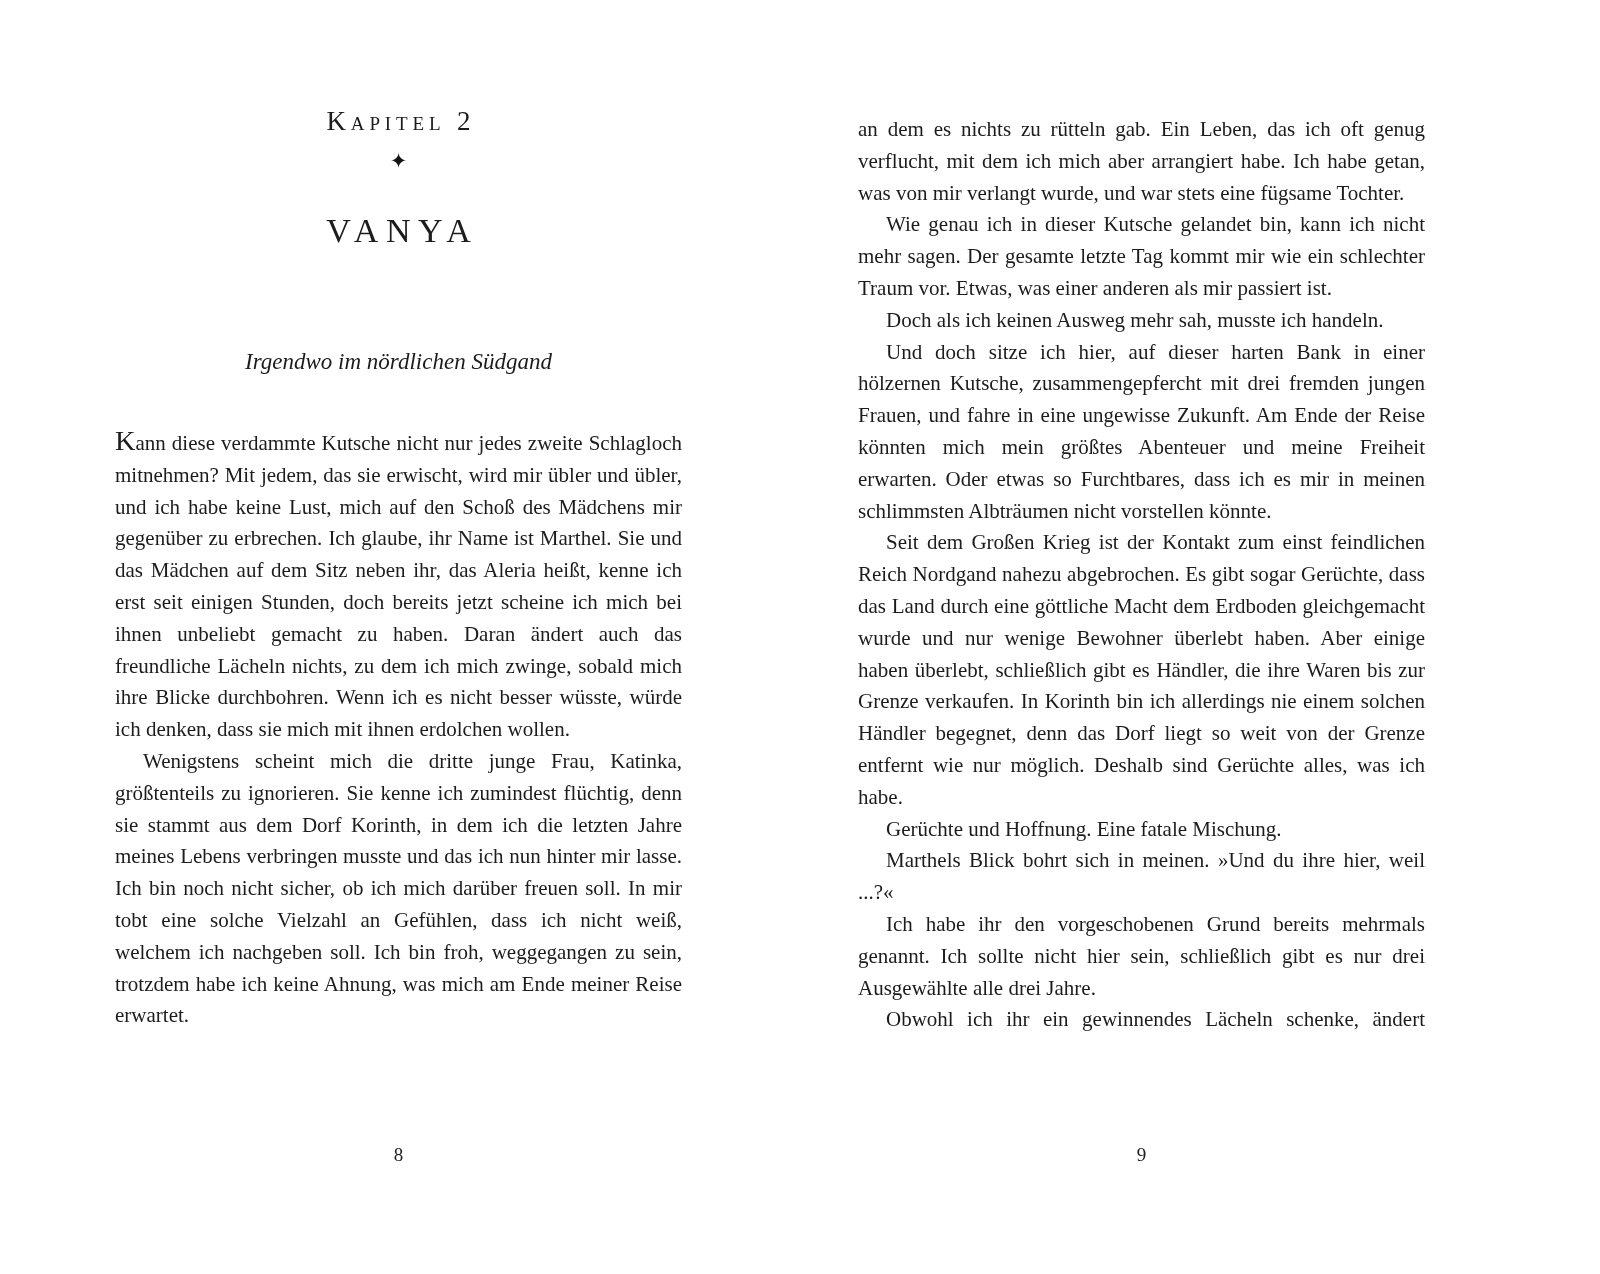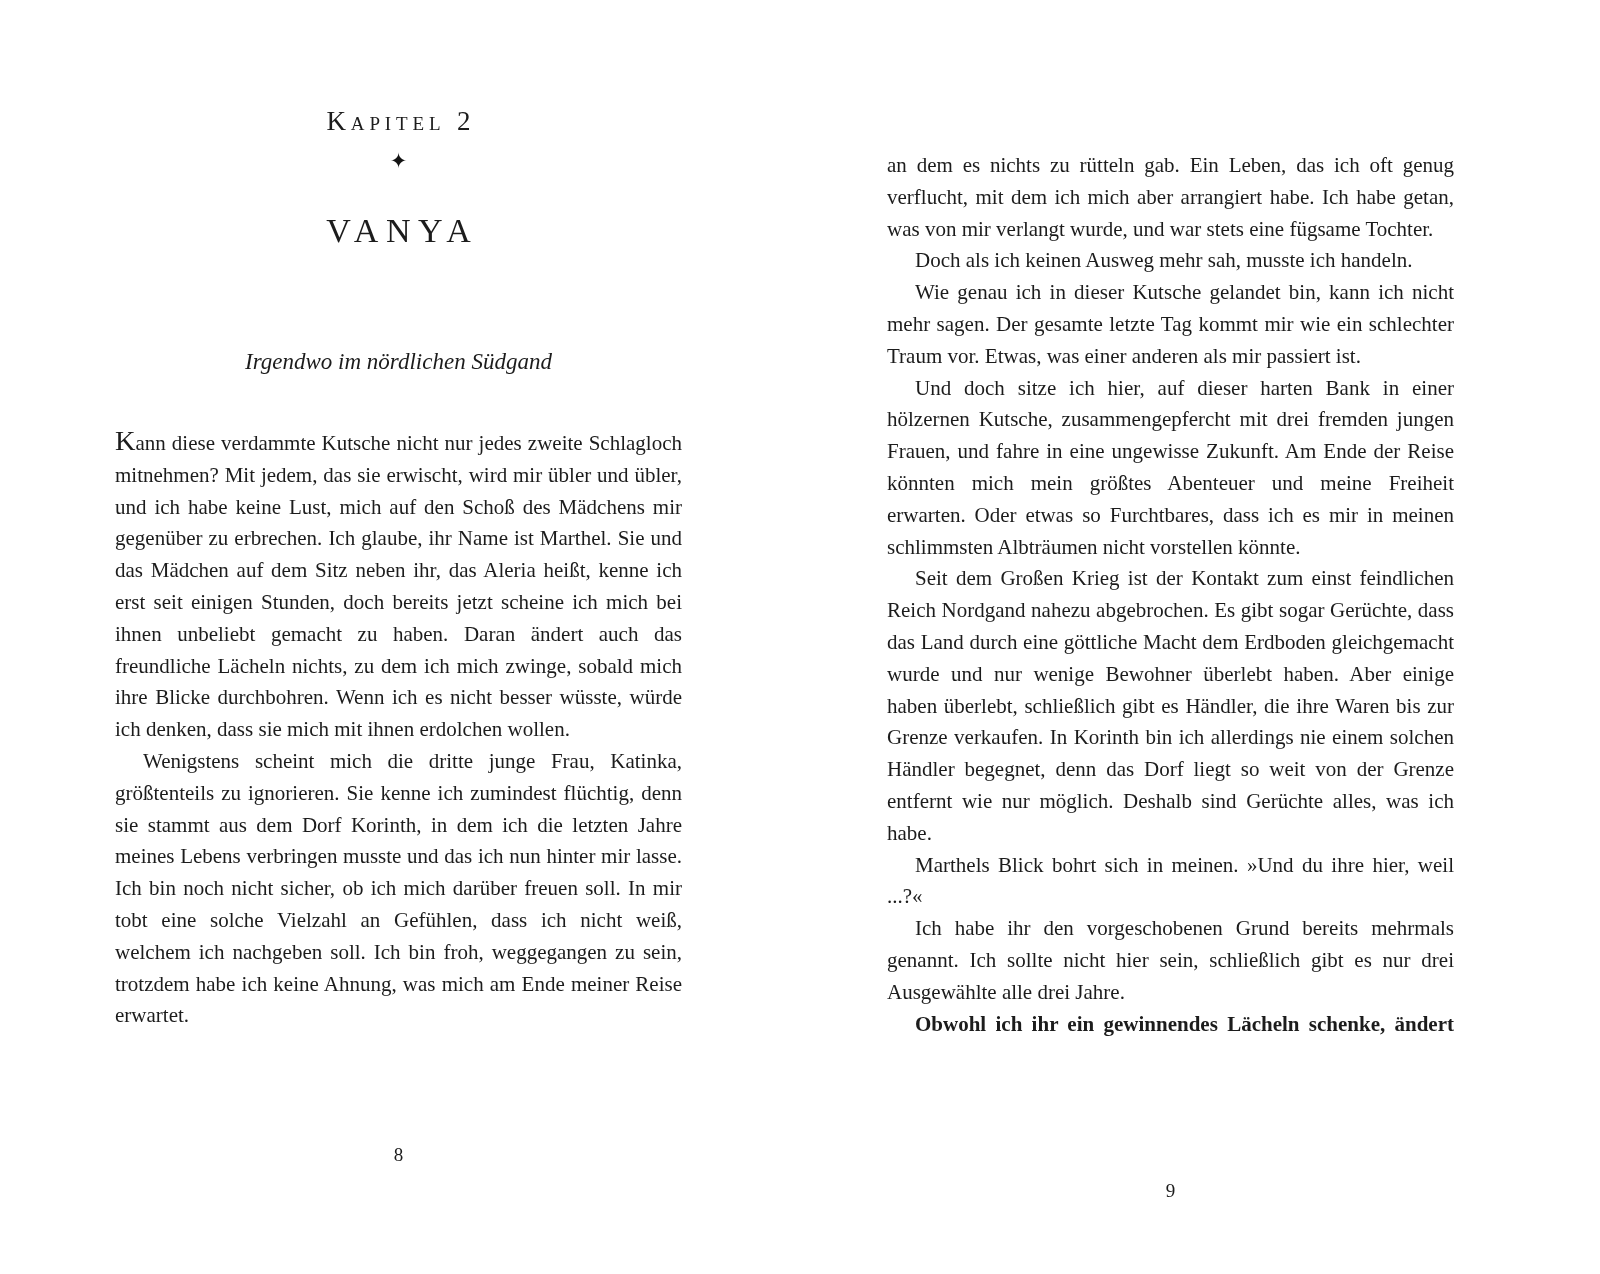--- a/index.html
+++ b/index.html
@@ -18,21 +18,21 @@
   .spread {
     position: absolute;
     inset: 0;
   }
   .page {
     position: absolute;
     top: 0;
     height: 1014px;
   }
   .page-left  { left: 115px; width: 567px; }
-  .page-right { left: 887px; width: 567px; margin-top: 36px; }
+  .page-right { left: 858px; width: 567px; }
 
   .chapter-label {
     margin-top: 106px;
     text-align: center;
     font-variant: small-caps;
     font-size: 27px;
     letter-spacing: 0.18em;
     text-indent: 0.18em;
   }
   .ornament {
@@ -61,21 +61,21 @@
   .body-text {
     font-size: 21px;
     line-height: 31.8px;
     text-align: justify;
   }
   .page-left  .body-text { margin-top: 52px; }
   .page-right .body-text { margin-top: 114px; }
 
   .body-text p { margin: 0; }
   .body-text p.indent { text-indent: 28px; }
-  .body-text p.continues { text-align-last: justify; font-weight: bold; }
+  .body-text p.continues { text-align-last: justify; }
   .para-initial::first-letter {
     font-size: 1.35em;
     line-height: 1;
   }
 
   .page-number {
     position: absolute;
     top: 1144px;
     left: 0;
     width: 100%;
@@ -98,24 +98,25 @@
       <p class="para-initial">Kann diese verdammte Kutsche nicht nur jedes zweite Schlagloch mitnehmen? Mit jedem, das sie erwischt, wird mir übler und übler, und ich habe keine Lust, mich auf den Schoß des Mädchens mir gegenüber zu erbrechen. Ich glaube, ihr Name ist Marthel. Sie und das Mädchen auf dem Sitz neben ihr, das Aleria heißt, kenne ich erst seit einigen Stunden, doch bereits jetzt scheine ich mich bei ihnen unbeliebt gemacht zu haben. Daran ändert auch das freundliche Lächeln nichts, zu dem ich mich zwinge, sobald mich ihre Blicke durchbohren. Wenn ich es nicht besser wüsste, würde ich denken, dass sie mich mit ihnen erdolchen wollen.</p>
       <p class="indent">Wenigstens scheint mich die dritte junge Frau, Katinka, größtenteils zu ignorieren. Sie kenne ich zumindest flüchtig, denn sie stammt aus dem Dorf Korinth, in dem ich die letzten Jahre meines Lebens verbringen musste und das ich nun hinter mir lasse. Ich bin noch nicht sicher, ob ich mich darüber freuen soll. In mir tobt eine solche Vielzahl an Gefühlen, dass ich nicht weiß, welchem ich nachgeben soll. Ich bin froh, weggegangen zu sein, trotzdem habe ich keine Ahnung, was mich am Ende meiner Reise erwartet.</p>
     </div>
 
     <div class="page-number">8</div>
   </div>
 
   <div class="page page-right">
     <div class="body-text">
       <p>an dem es nichts zu rütteln gab. Ein Leben, das ich oft genug verflucht, mit dem ich mich aber arrangiert habe. Ich habe getan, was von mir verlangt wurde, und war stets eine fügsame Tochter.</p>
+      <p class="indent">Wie genau ich in dieser Kutsche gelandet bin, kann ich nicht mehr sagen. Der gesamte letzte Tag kommt mir wie ein schlechter Traum vor. Etwas, was einer anderen als mir passiert ist.</p>
       <p class="indent">Doch als ich keinen Ausweg mehr sah, musste ich handeln.</p>
-      <p class="indent">Wie genau ich in dieser Kutsche gelandet bin, kann ich nicht mehr sagen. Der gesamte letzte Tag kommt mir wie ein schlechter Traum vor. Etwas, was einer anderen als mir passiert ist.</p>
       <p class="indent">Und doch sitze ich hier, auf dieser harten Bank in einer hölzernen Kutsche, zusammengepfercht mit drei fremden jungen Frauen, und fahre in eine ungewisse Zukunft. Am Ende der Reise könnten mich mein größtes Abenteuer und meine Freiheit erwarten. Oder etwas so Furchtbares, dass ich es mir in meinen schlimmsten Albträumen nicht vorstellen könnte.</p>
       <p class="indent">Seit dem Großen Krieg ist der Kontakt zum einst feindlichen Reich Nordgand nahezu abgebrochen. Es gibt sogar Gerüchte, dass das Land durch eine göttliche Macht dem Erdboden gleichgemacht wurde und nur wenige Bewohner überlebt haben. Aber einige haben überlebt, schließlich gibt es Händler, die ihre Waren bis zur Grenze verkaufen. In Korinth bin ich allerdings nie einem solchen Händler begegnet, denn das Dorf liegt so weit von der Grenze entfernt wie nur möglich. Deshalb sind Gerüchte alles, was ich habe.</p>
+      <p class="indent">Gerüchte und Hoffnung. Eine fatale Mischung.</p>
       <p class="indent">Marthels Blick bohrt sich in meinen. »Und du ihre hier, weil ...?«</p>
       <p class="indent">Ich habe ihr den vorgeschobenen Grund bereits mehrmals genannt. Ich sollte nicht hier sein, schließlich gibt es nur drei Ausgewählte alle drei Jahre.</p>
       <p class="indent continues">Obwohl ich ihr ein gewinnendes Lächeln schenke, ändert</p>
     </div>
 
     <div class="page-number">9</div>
   </div>
 
 </div>
 

